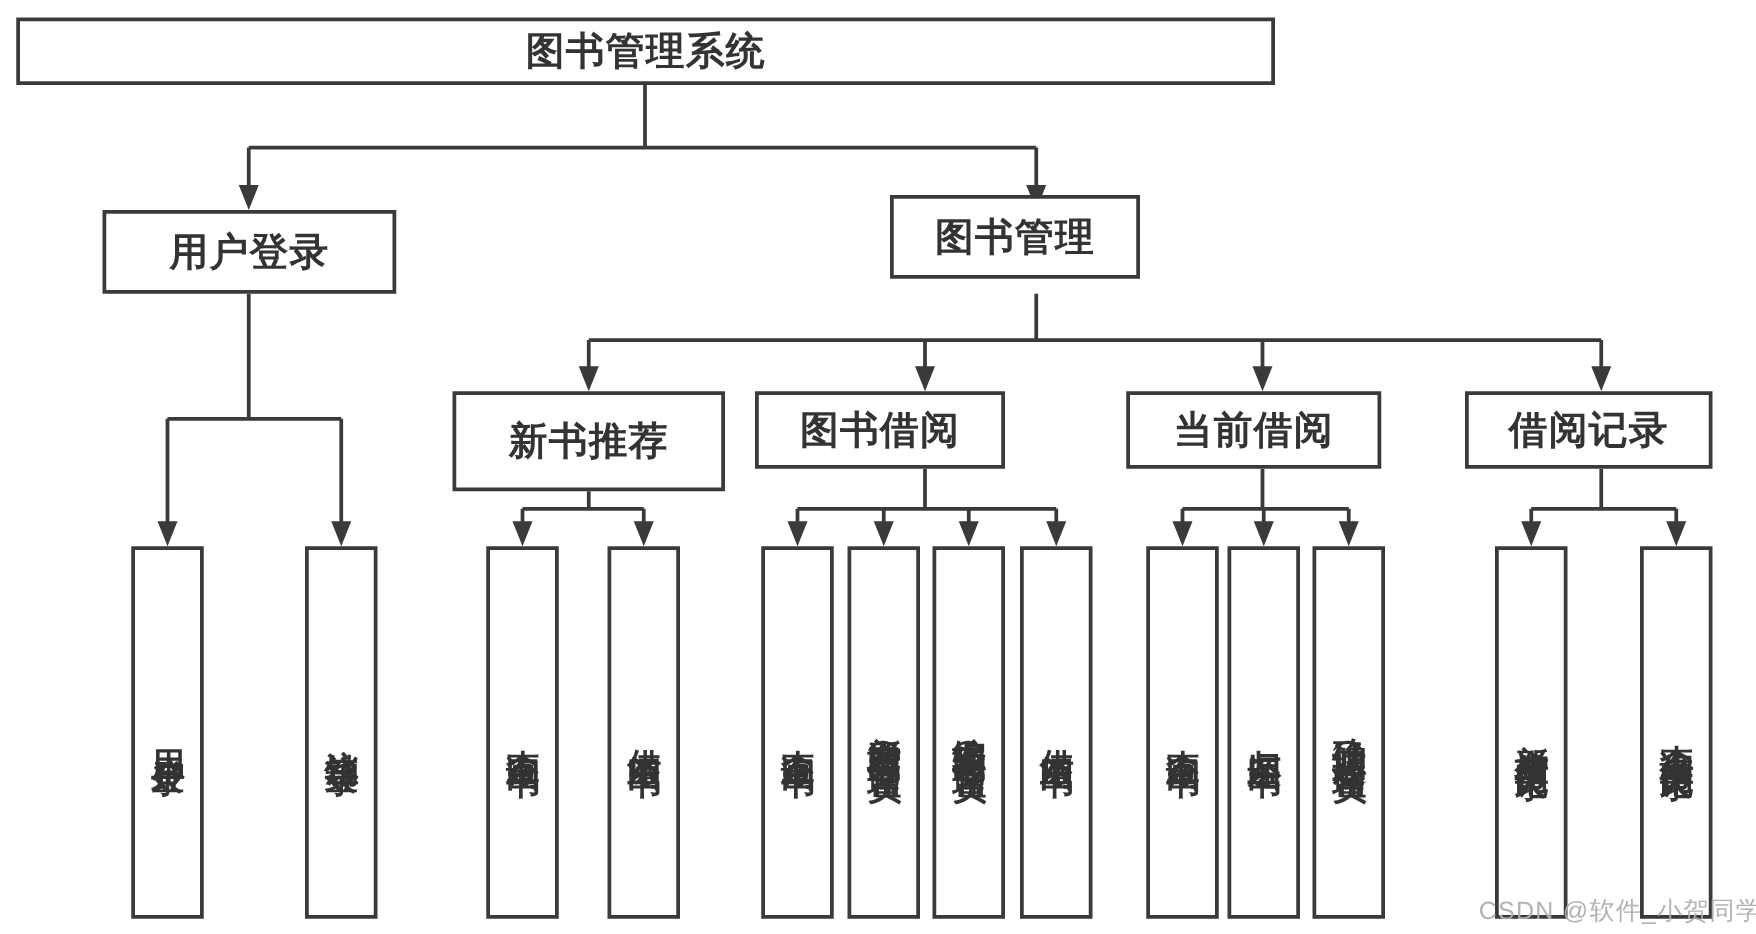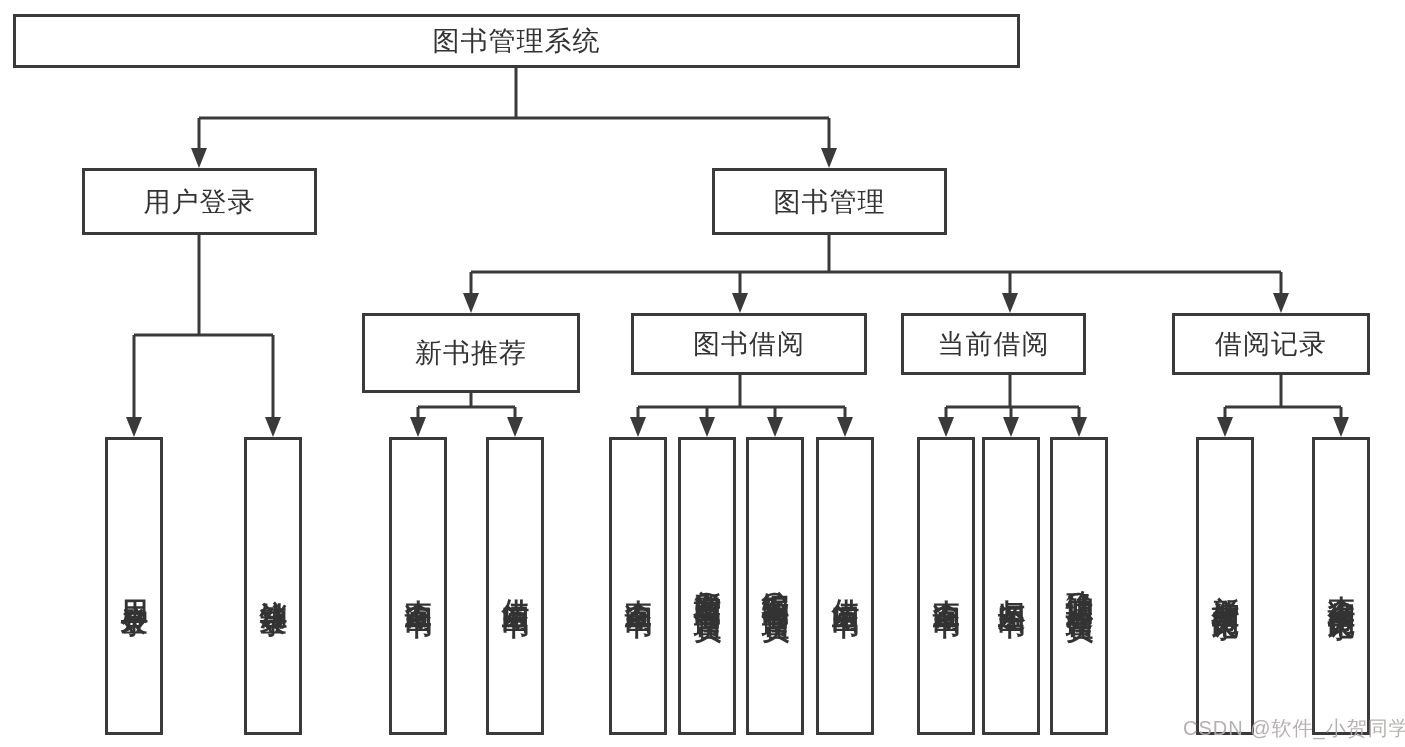--- a/index.html
+++ b/index.html
@@ -32,22 +32,22 @@
     position: absolute;
     background: #ffffff;
     border: 3px solid #3a3a3a;
     color: #333333;
     display: flex;
     align-items: center;
     justify-content: center;
   }
 
   .hnode .label {
-    font-size: 27px;
-    font-weight: 400;
+    font-size: 31px;
+    font-weight: 700;
     letter-spacing: 1px;
     white-space: nowrap;
   }
 
   .vnode .vlabel {
     writing-mode: vertical-lr;
     text-orientation: mixed;
     font-size: 27px;
     font-weight: 600;
     letter-spacing: 4px;
@@ -103,31 +103,31 @@
       M1333 417 L1349 417 L1341 437 Z"></path>
   </svg>
 
   <div class="node hnode" style="left:13px;top:14px;width:1007px;height:54px">
     <span class="label">图书管理系统</span>
   </div>
 
   <div class="node hnode" style="left:82px;top:168px;width:235px;height:67px">
     <span class="label">用户登录</span>
   </div>
-  <div class="node hnode" style="left:712px;top:168px;width:235px;height:67px">
+  <div class="node hnode" style="left:712px;top:156px;width:200px;height:67px">
     <span class="label">图书管理</span>
   </div>
 
   <div class="node hnode" style="left:362px;top:313px;width:218px;height:80px">
     <span class="label">新书推荐</span>
   </div>
-  <div class="node hnode" style="left:631px;top:313px;width:236px;height:62px">
+  <div class="node hnode" style="left:604px;top:313px;width:200px;height:62px">
     <span class="label">图书借阅</span>
   </div>
-  <div class="node hnode" style="left:901px;top:313px;width:185px;height:62px">
+  <div class="node hnode" style="left:901px;top:313px;width:204px;height:62px">
     <span class="label">当前借阅</span>
   </div>
   <div class="node hnode" style="left:1172px;top:313px;width:198px;height:62px">
     <span class="label">借阅记录</span>
   </div>
 
   <div class="node vnode" style="left:105px;top:437px;width:58px;height:298px">
     <span class="vlabel">用户登录</span>
   </div>
   <div class="node vnode" style="left:244px;top:437px;width:58px;height:298px">

